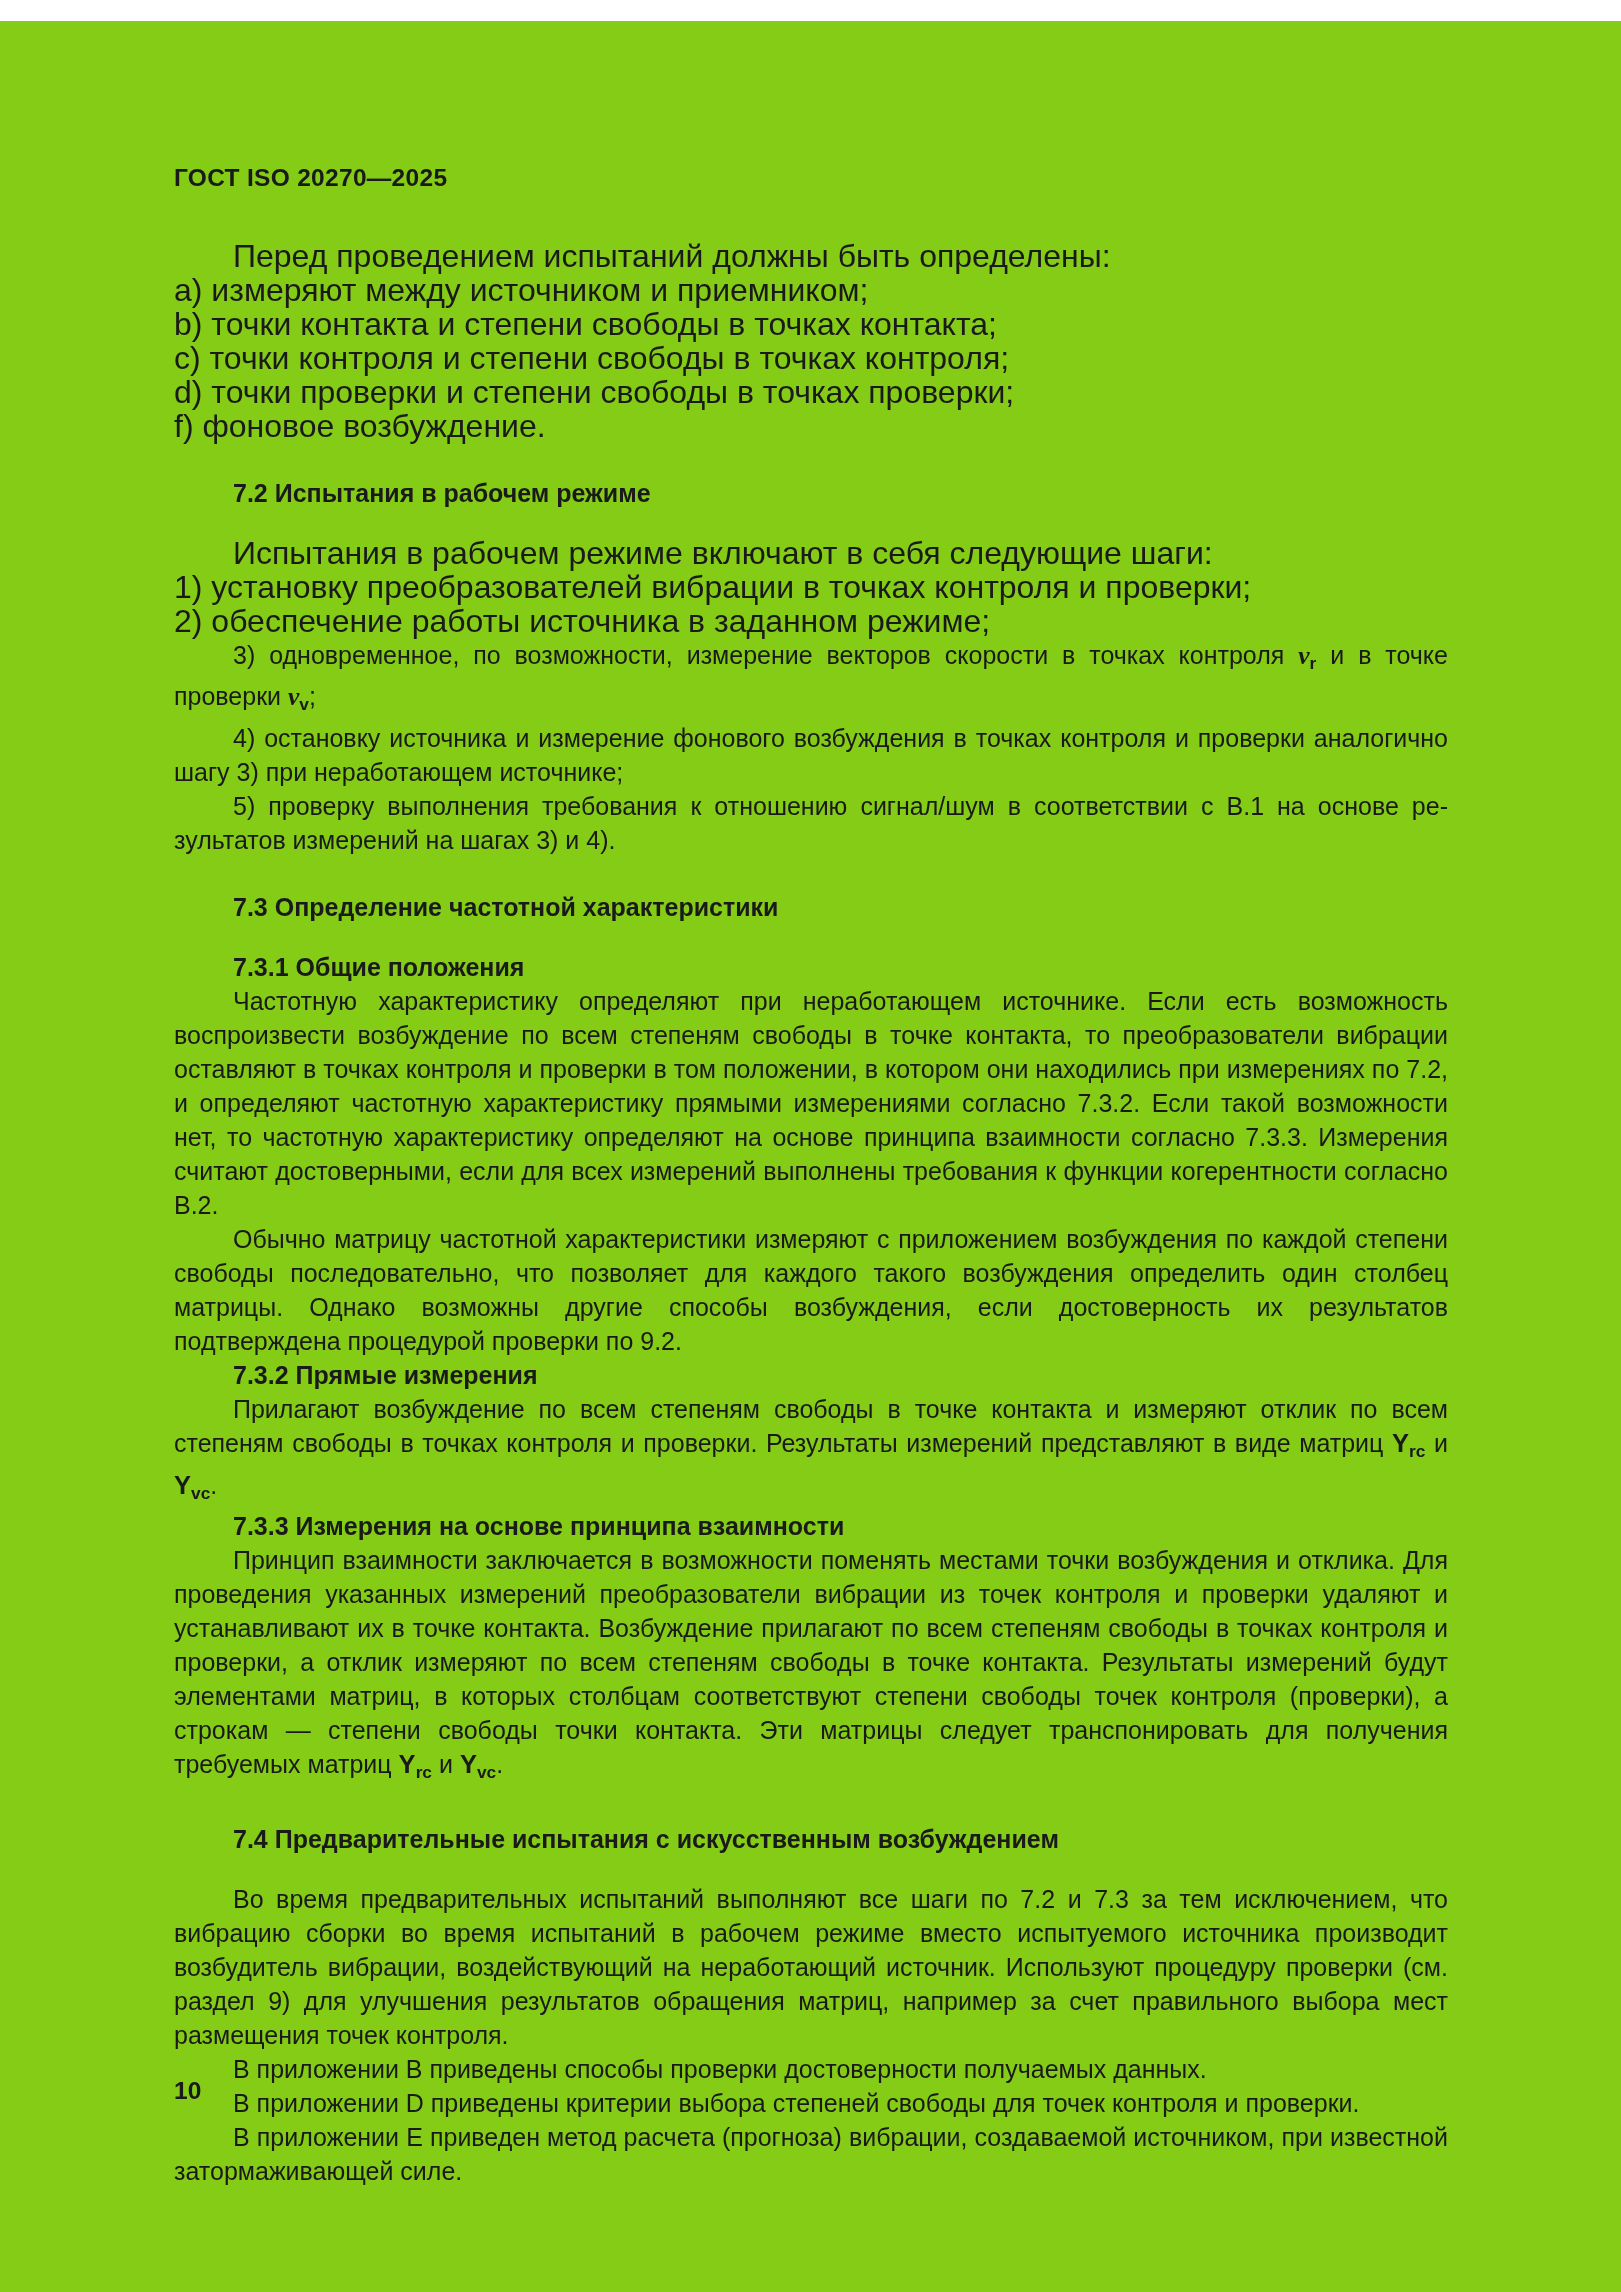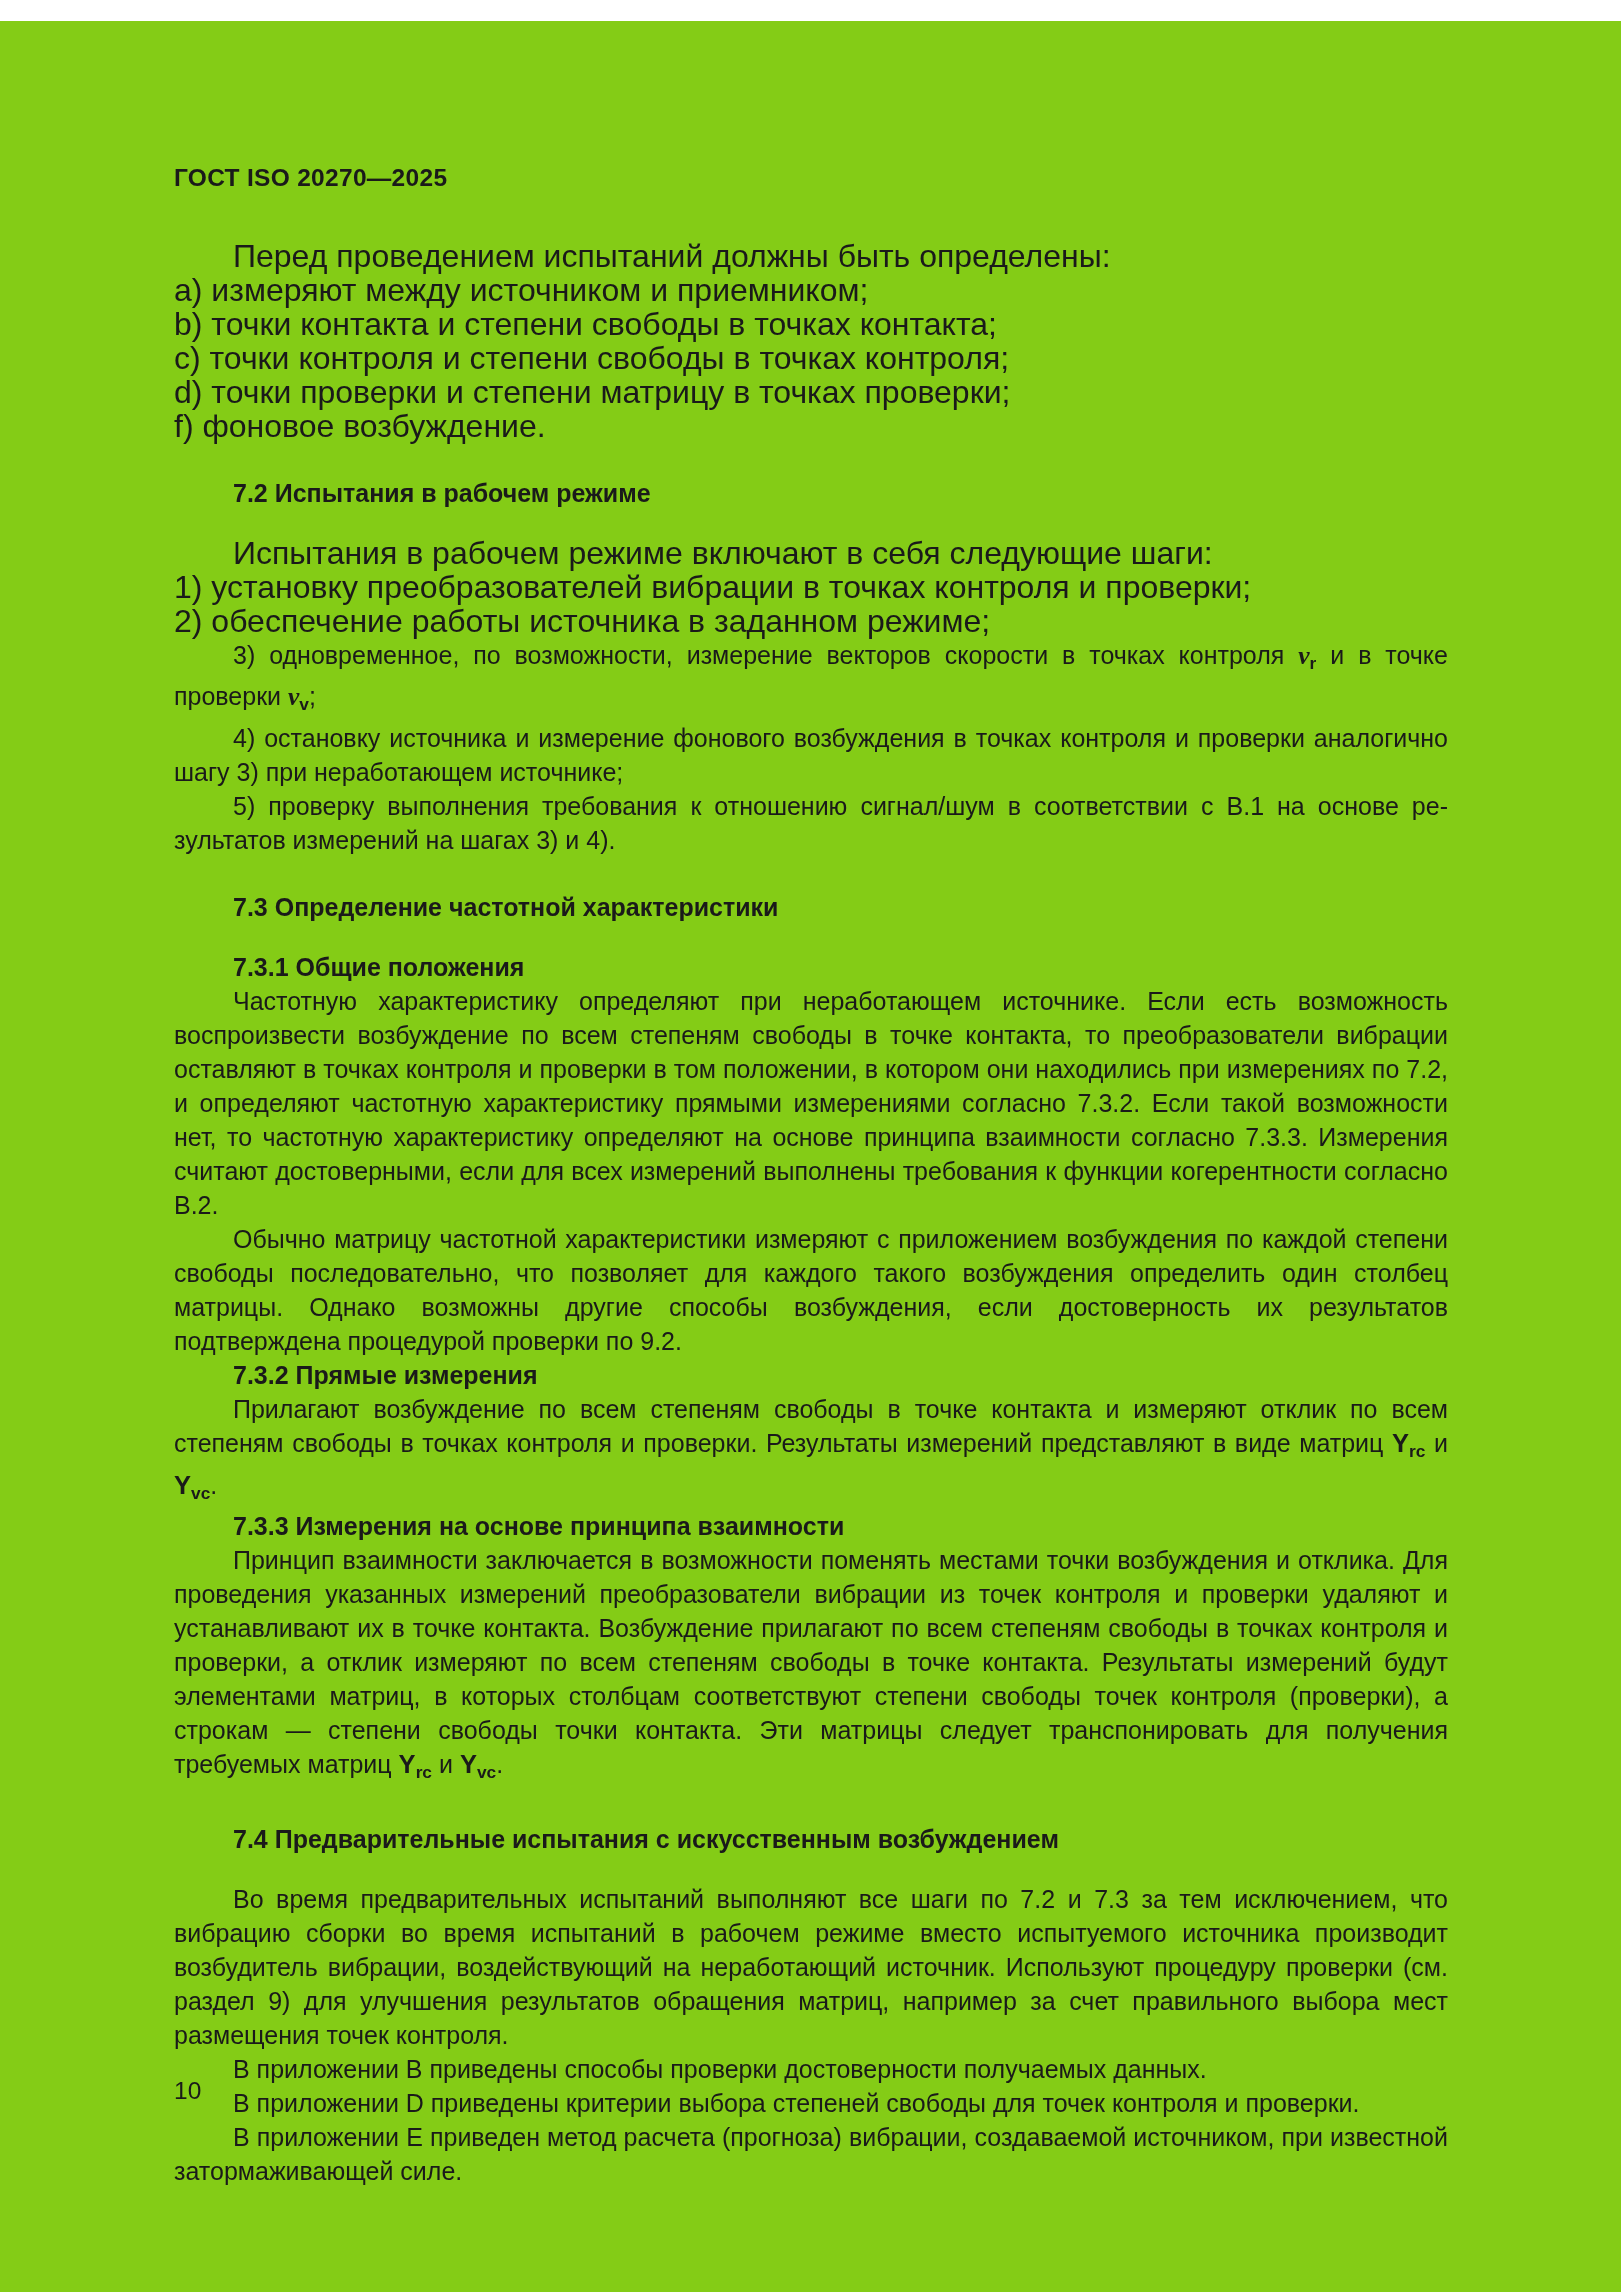--- a/index.html
+++ b/index.html
@@ -90,37 +90,38 @@
     vertical-align: -0.28em;
     font-family: "Liberation Sans", sans-serif;
   }
 
   
   .folio {
     position: absolute;
     left: 174px;
     top: 2056px;
     font-size: 24.5px;
+    font-weight: bold;
   }
 </style>
 </head>
 <body>
 
 <div class="page">
 
   <div class="runhead">ГОСТ ISO 20270—2025</div>
 
   <div class="column">
 
     <div class="block">
       <div class="line ind">Перед проведением испытаний должны быть определены:</div>
       <div class="line">a) измеряют между источником и приемником;</div>
       <div class="line">b) точки контакта и степени свободы в точках контакта;</div>
       <div class="line">c) точки контроля и степени свободы в точках контроля;</div>
-      <div class="line">d) точки проверки и степени матрицу в точках проверки;</div>
+      <div class="line">d) точки проверки и степени свободы в точках проверки;</div>
       <div class="line">f) фоновое возбуждение.</div>
     </div>
 
     <div class="gap-l"></div>
 
     <div class="h-sec">7.2 Испытания в рабочем режиме</div>
 
     <div class="gap-m"></div>
 
     <div class="block">

